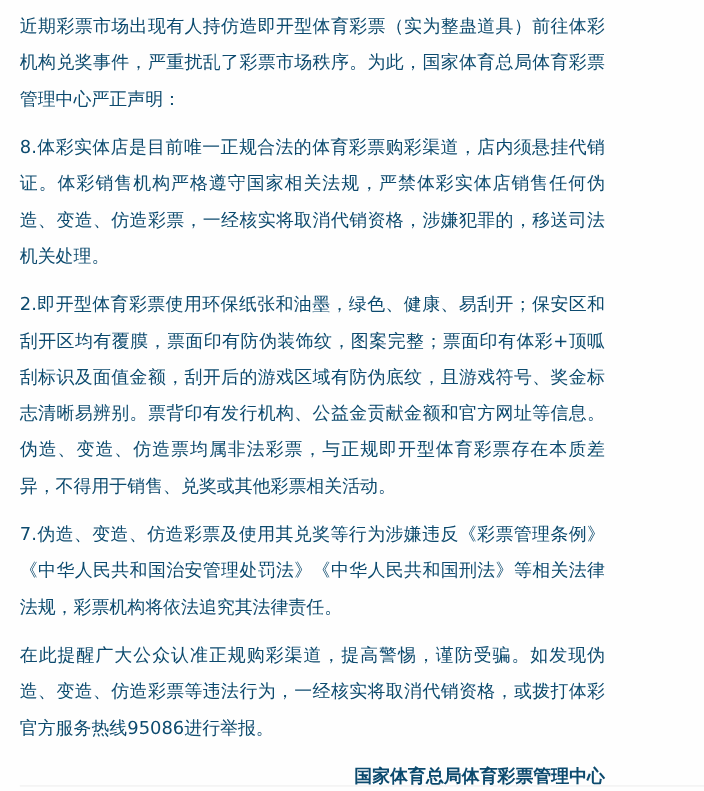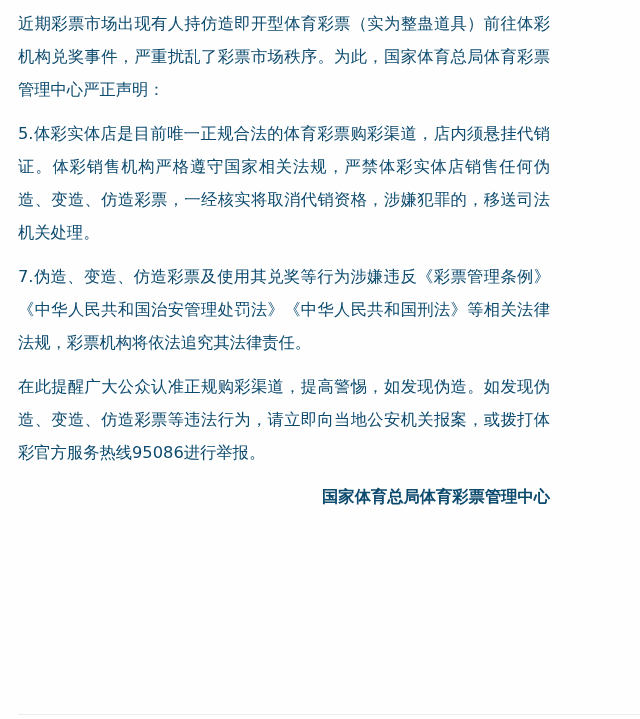--- a/index.html
+++ b/index.html
@@ -44,26 +44,27 @@
     background: #ededed;
   }
 </style>
 </head>
 <body>
 
 <div class="doc">
 
   <p>近期彩票市场出现有人持仿造即开型体育彩票（实为整蛊道具）前往体彩机构兑奖事件，严重扰乱了彩票市场秩序。为此，国家体育总局体育彩票管理中心严正声明：</p>
 
-  <p>5.体彩实体店是目前唯一正规合法的体育彩票购彩渠道，店内须悬挂代销证。体彩销售机构严格遵守国家相关法规，严禁体彩实体店销售任何伪造、变造、仿造彩票，一经核实将取消代销资格，涉嫌犯罪的，移送司法机关处理。</p>
+  <p>8.体彩实体店是目前唯一正规合法的体育彩票购彩渠道，店内须悬挂代销证。体彩销售机构严格遵守国家相关法规，严禁体彩实体店销售任何伪造、变造、仿造彩票，一经核实将取消代销资格，涉嫌犯罪的，移送司法机关处理。</p>
 
+  <p>2.即开型体育彩票使用环保纸张和油墨，绿色、健康、易刮开；保安区和刮开区均有覆膜，票面印有防伪装饰纹，图案完整；票面印有体彩+顶呱刮标识及面值金额，刮开后的游戏区域有防伪底纹，且游戏符号、奖金标志清晰易辨别。票背印有发行机构、公益金贡献金额和官方网址等信息。伪造、变造、仿造票均属非法彩票，与正规即开型体育彩票存在本质差异，不得用于销售、兑奖或其他彩票相关活动。</p>
 
   <p>7.伪造、变造、仿造彩票及使用其兑奖等行为涉嫌违反《彩票管理条例》《中华人民共和国治安管理处罚法》《中华人民共和国刑法》等相关法律法规，彩票机构将依法追究其法律责任。</p>
 
-  <p>在此提醒广大公众认准正规购彩渠道，提高警惕，如发现伪造。如发现伪造、变造、仿造彩票等违法行为，请立即向当地公安机关报案，或拨打体彩官方服务热线95086进行举报。</p>
+  <p>在此提醒广大公众认准正规购彩渠道，提高警惕，谨防受骗。如发现伪造、变造、仿造彩票等违法行为，一经核实将取消代销资格，或拨打体彩官方服务热线95086进行举报。</p>
 
 
   <div class="signature">
     <p>国家体育总局体育彩票管理中心</p>
   </div>
 
 </div>
 
 <div class="bottom-divider"></div>
 

